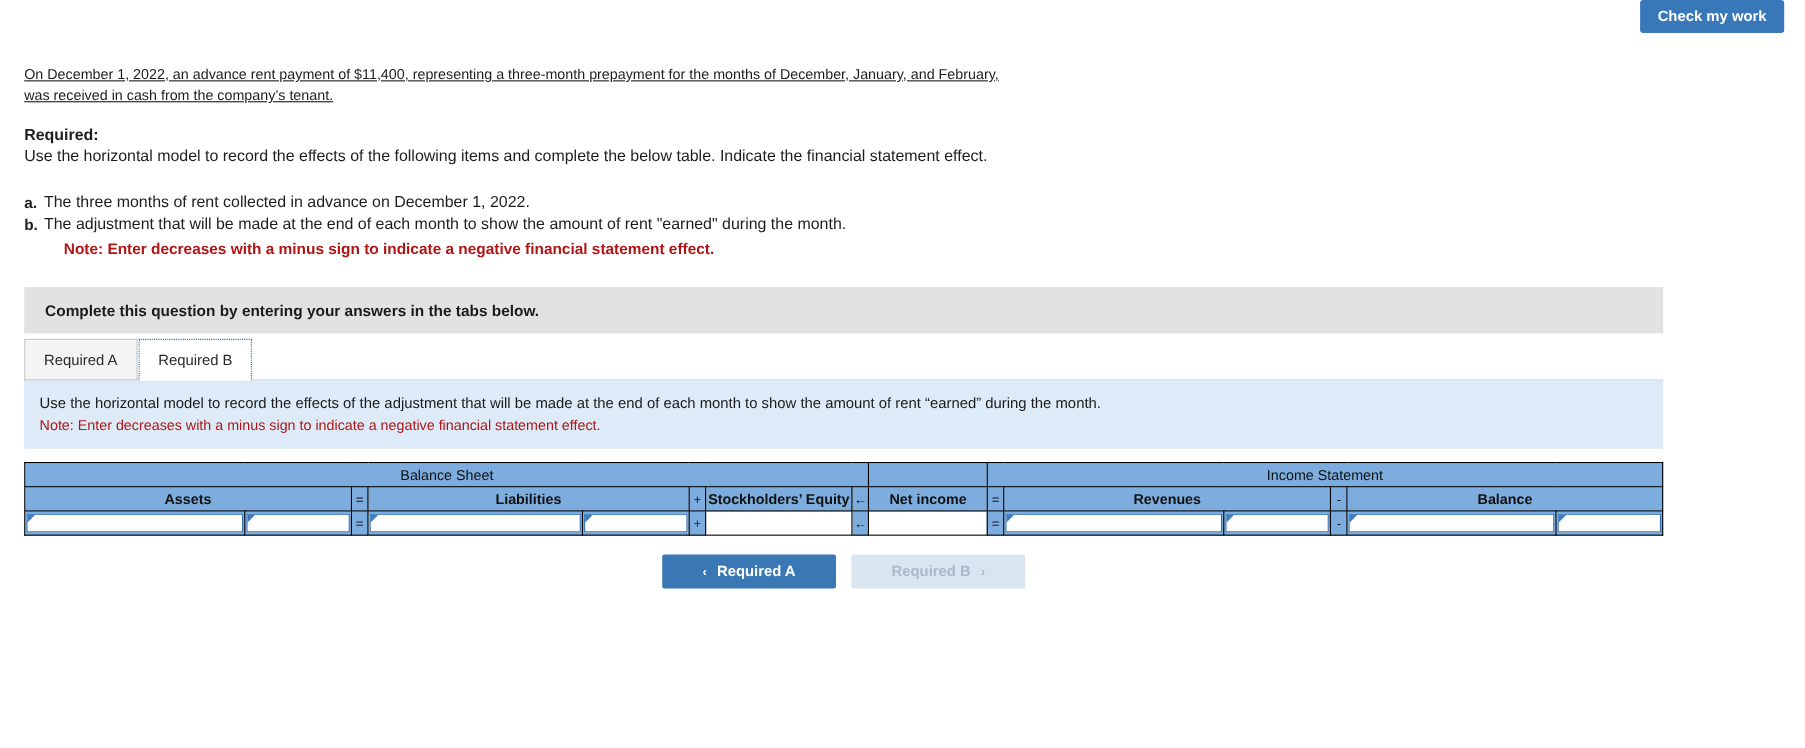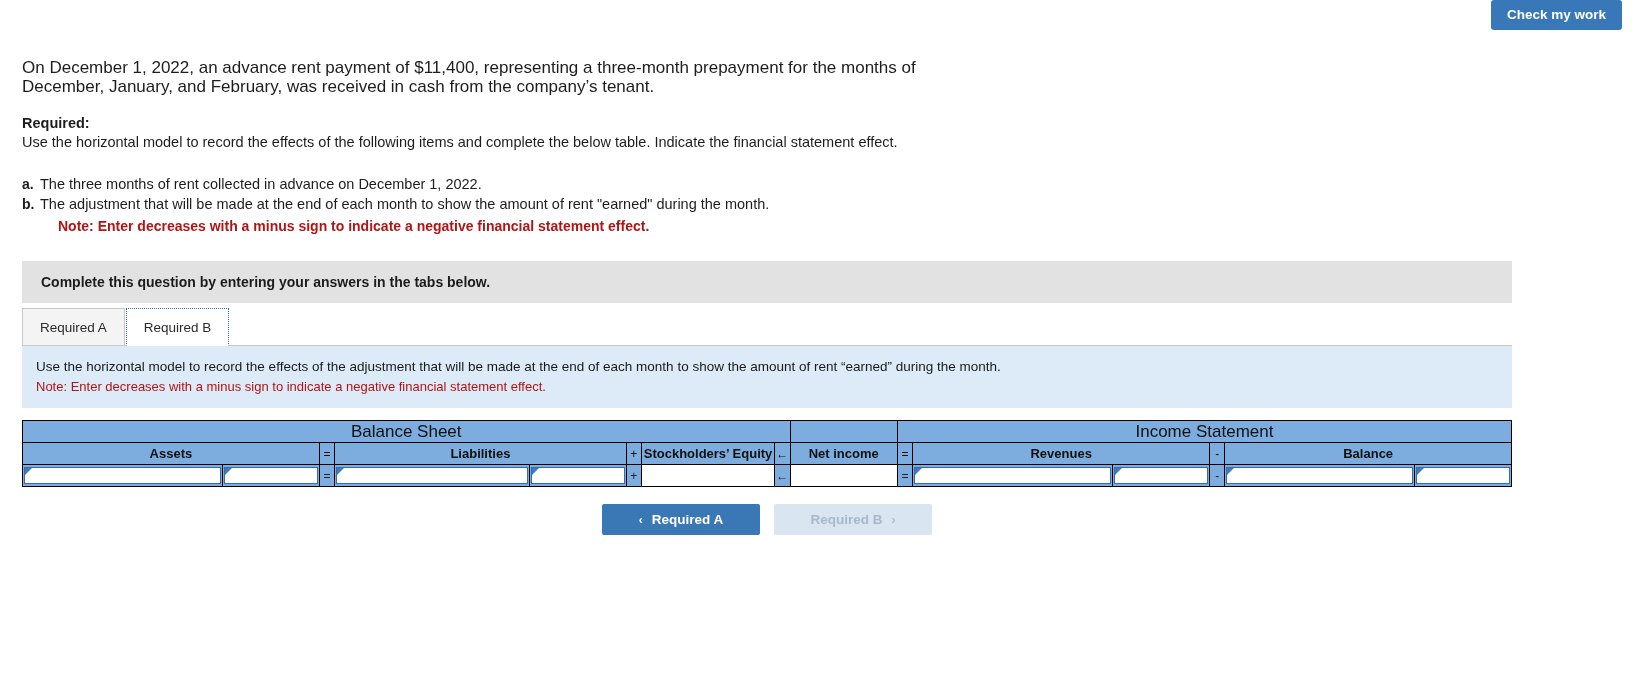--- a/index.html
+++ b/index.html
@@ -43,25 +43,26 @@
 
   
   .content {
     position: absolute;
     left: 22px;
     top: 58px;
     width: 1596px;
   }
 
   .prompt-para {
-    font-size: 17px;
+    font-size: 13px;
     line-height: 19px;
     color: #1d1d1d;
     max-width: 905px;
     margin: 0 0 6px 0;
+    text-decoration: underline;
   }
 
   .required-block {
     margin-top: 18px;
     max-width: 905px;
   }
   .required-title {
     font-weight: bold;
     font-size: 14.5px;
     line-height: 19px;
@@ -190,21 +191,21 @@
     border: 1px solid #000000;
     background: #7cadde;
     color: #10100f;
     font-size: 13px;
     text-align: center;
     height: 21px;
     padding: 0;
     font-family: "Liberation Sans", sans-serif;
   }
   .hm-table td.group {
-    font-size: 17px;
+    font-size: 13px;
     height: 21px;
   }
   .hm-table td.colhead {
     font-weight: bold;
     font-size: 13px;
     height: 21px;
   }
   .hm-table td.op {
     width: 15px;
     font-size: 12px;

